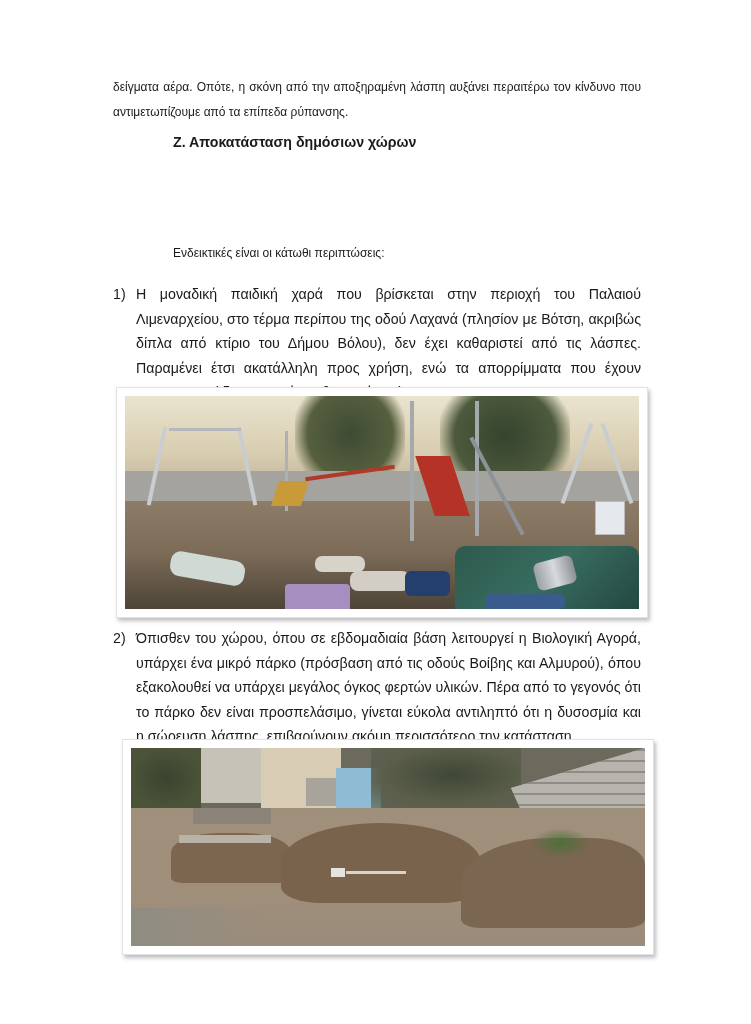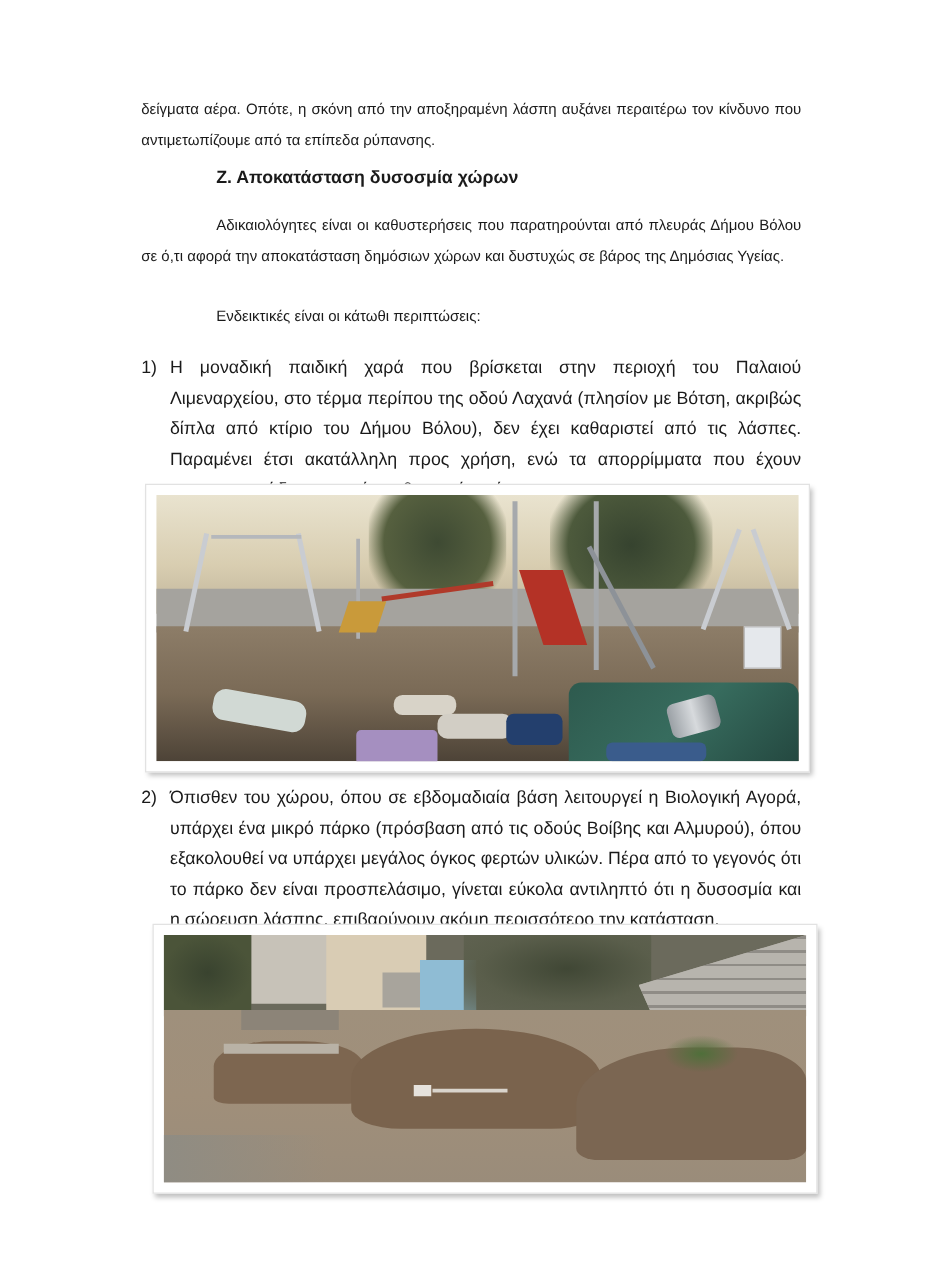--- a/index.html
+++ b/index.html
@@ -20,23 +20,22 @@
              font-family: "Liberation Serif", serif; font-size: 13.5px; }
   .abs { position: absolute; }
 </style>
 </head>
 <body>
 
 <div class="page">
 
   <p class="p" style="top:75px;">δείγματα αέρα. Οπότε, η σκόνη από την αποξηραμένη λάσπη αυξάνει περαιτέρω τον κίνδυνο που αντιμετωπίζουμε από τα επίπεδα ρύπανσης.</p>
 
-  <p class="heading" style="top:134px;">Ζ. Αποκατάσταση δυσοσμία χώρων</p>
+  <p class="heading" style="top:134px;">Ζ. Αποκατάσταση δημόσιων χώρων</p>
 
-  <p class="p indent" style="top:168px;">Αδικαιολόγητες είναι οι καθυστερήσεις που παρατηρούνται από πλευράς Δήμου Βόλου σε ό,τι αφορά την αποκατάσταση δημόσιων χώρων και δυστυχώς σε βάρος της Δημόσιας Υγείας.</p>
 
   <p class="p indent" style="top:241px;">Ενδεικτικές είναι οι κάτωθι περιπτώσεις:</p>
 
   <div class="li" style="top:282px;">
     <span class="num">1)</span>
     <span class="txt">Η μοναδική παιδική χαρά που βρίσκεται στην περιοχή του Παλαιού Λιμεναρχείου, στο τέρμα περίπου της οδού Λαχανά (πλησίον με Βότση, ακριβώς δίπλα από κτίριο του Δήμου Βόλου), δεν έχει καθαριστεί από τις λάσπες. Παραμένει έτσι ακατάλληλη προς χρήση, ενώ τα απορρίμματα που έχουν συσσωρευτεί δημιουργούν ανθυγιεινή εστία.</span>
   </div>
 
   <div class="photo-frame" style="left:116px; top:387px; width:530px; height:229px;">
     <div class="photo" style="left:8px; top:8px; width:514px; height:213px;">

